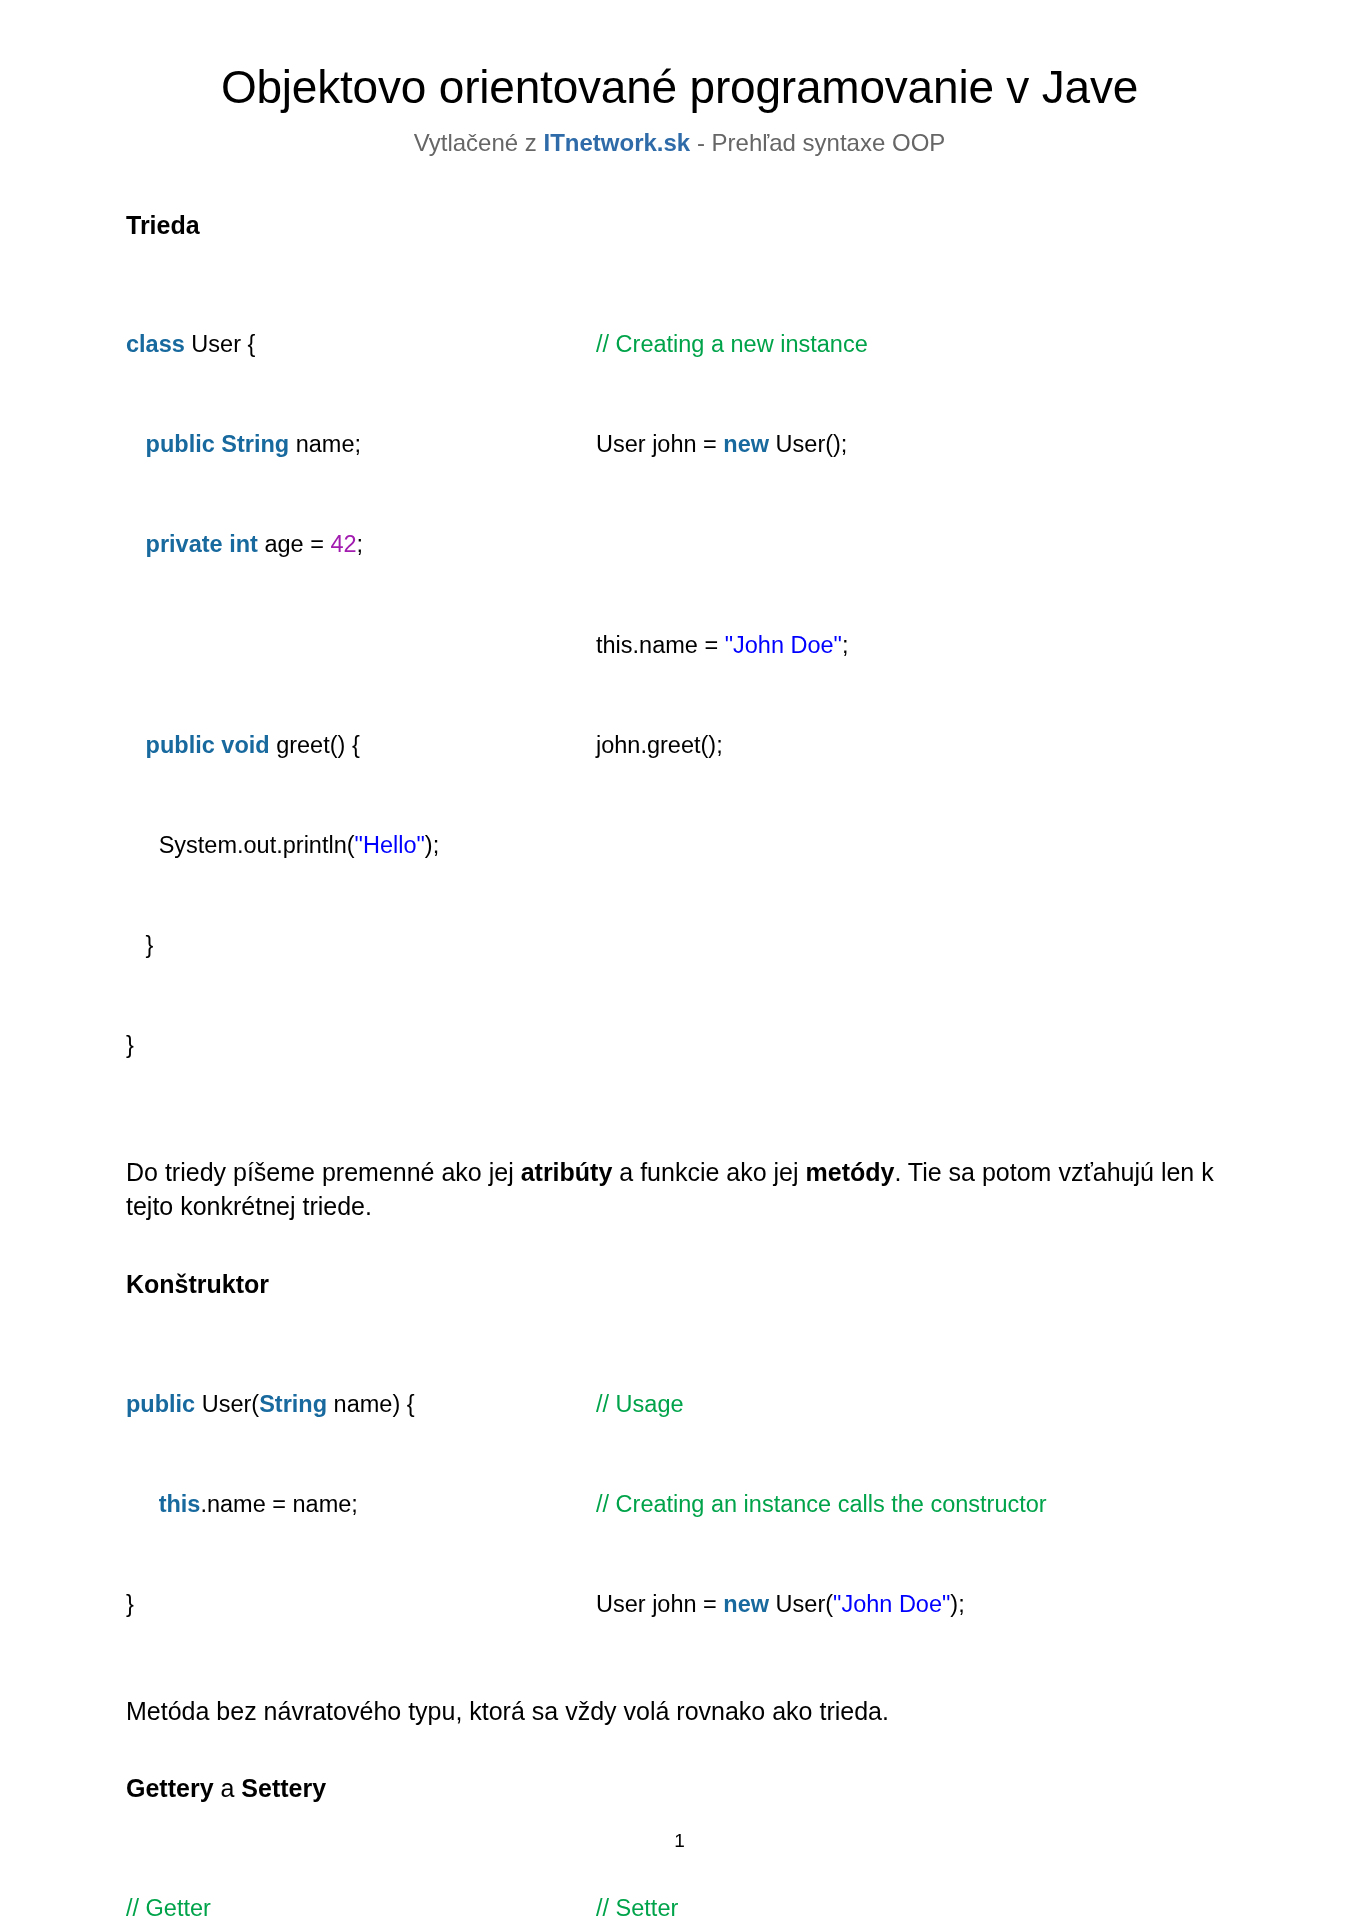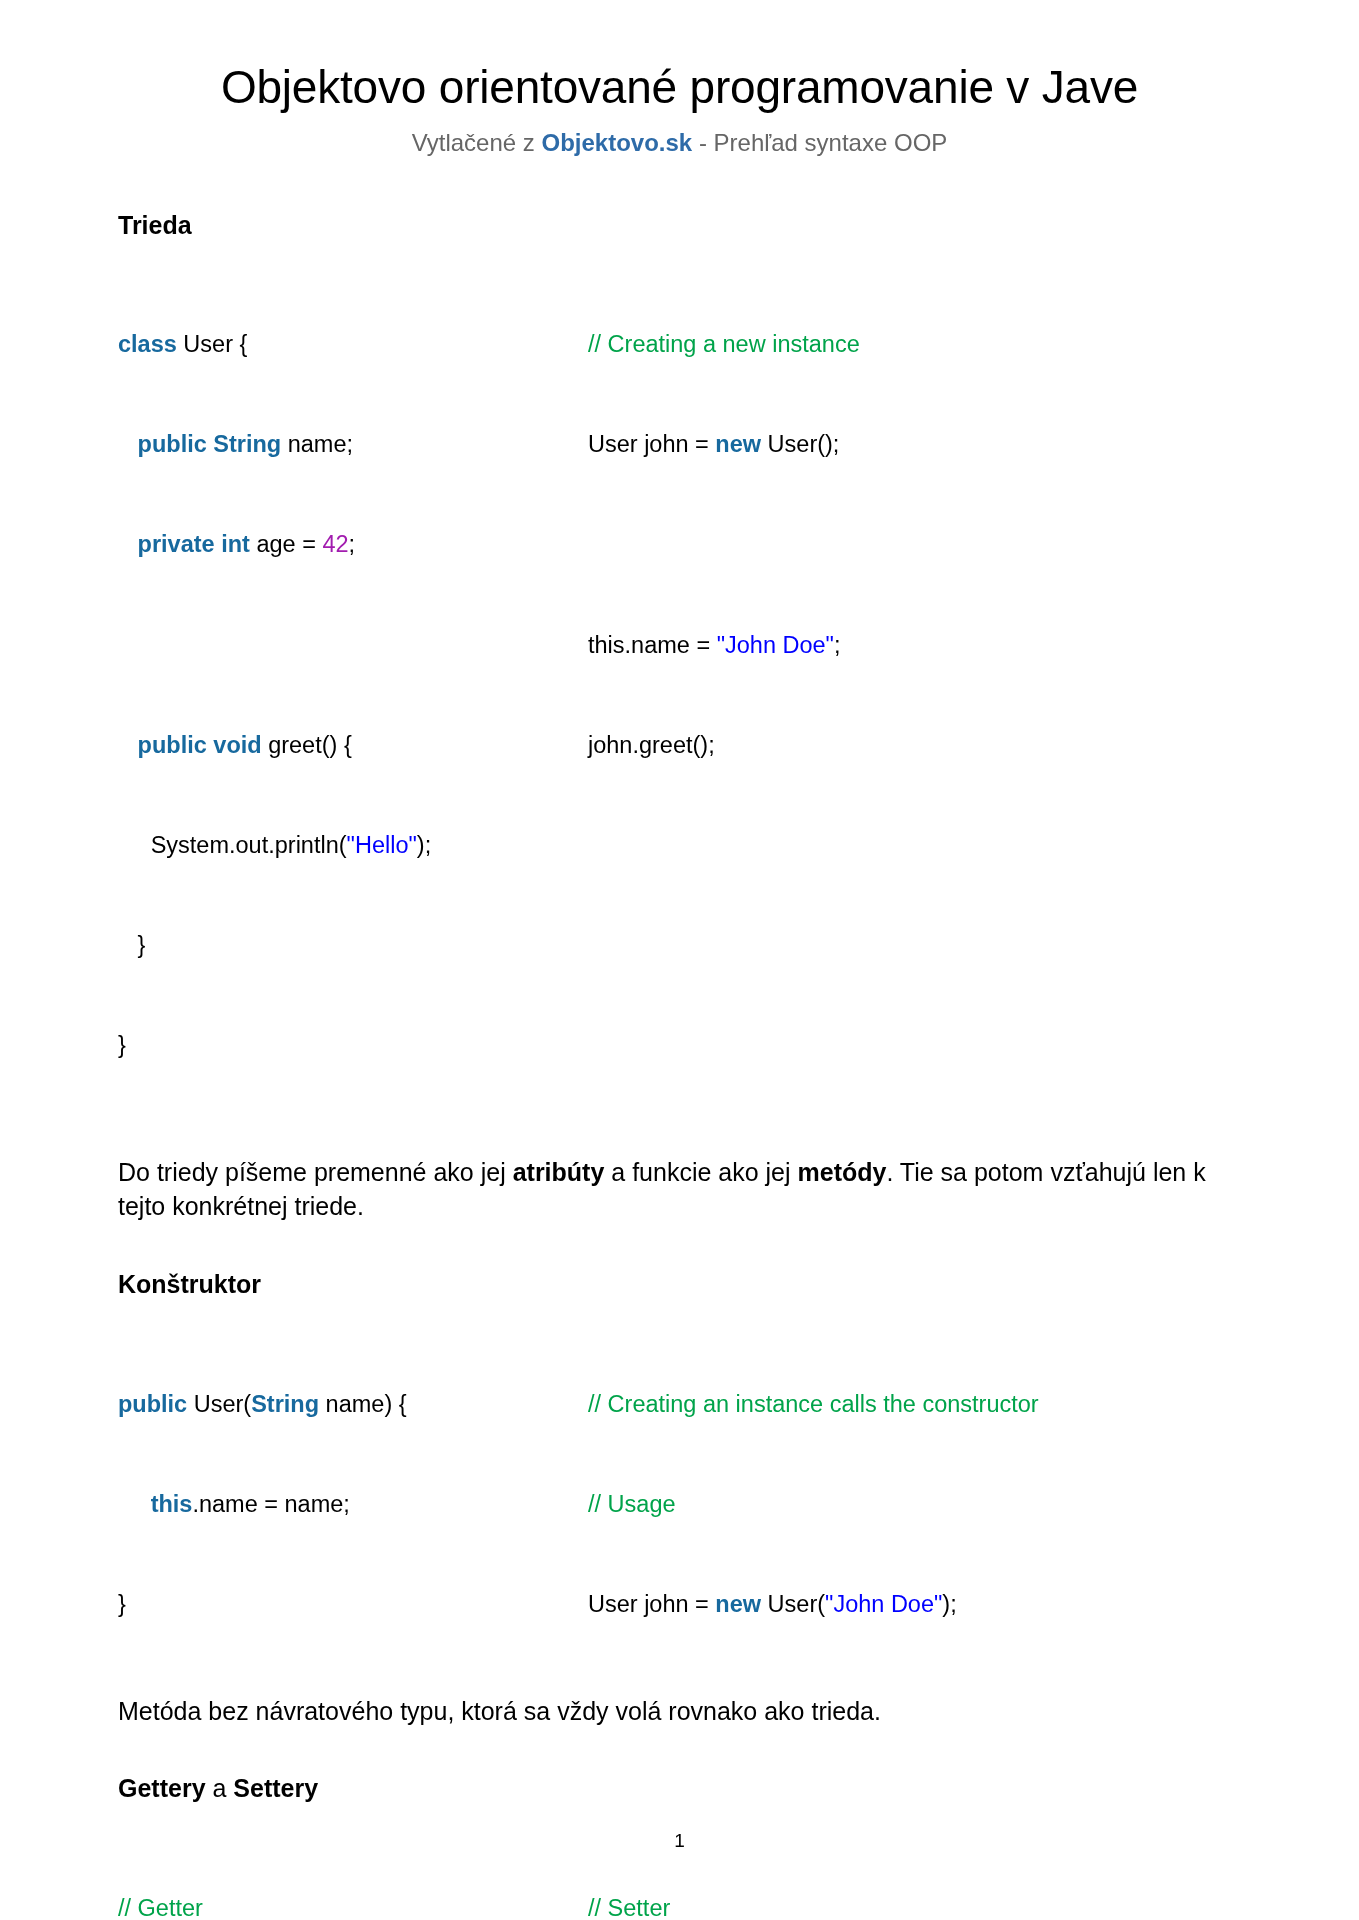--- a/index.html
+++ b/index.html
@@ -49,20 +49,21 @@
   .section-heading {
     font-size: 25px;
     font-weight: bold;
     margin: 0 0 22px 0;
     color: #000;
   }
   .section-heading .light { font-weight: 400; }
 
   .section {
     margin-bottom: 6px;
+    margin-left: 8px;
   }
 
   
   .code-grid {
     display: flex;
     flex-direction: row;
     align-items: flex-start;
     font-size: 23.5px;
     line-height: 1.42;
     white-space: pre;
@@ -104,21 +105,21 @@
     color: #000;
   }
 </style>
 </head>
 <body>
 
 <div class="page">
 
   <h1 class="doc-title">Objektovo orientované programovanie v Jave</h1>
 
-  <div class="doc-subtitle"><span>Vytlačené z </span><span class="brand">Objektovo.sk</span><span> - Prehľad syntaxe OOP</span></div>
+  <div class="doc-subtitle"><span>Vytlačené z </span><span class="brand">ITnetwork.sk</span><span> - Prehľad syntaxe OOP</span></div>
 
   <div class="section">
     <div class="section-heading">Trieda</div>
 
     <div class="code-grid">
       <div class="code-col-left">
         <div class="code-line"><span class="kw">class</span><span class="pln"> User {</span></div>
         <div class="code-line">   <span class="kw">public String</span><span class="pln"> name;</span></div>
         <div class="code-line">   <span class="kw">private int</span><span class="pln"> age = </span><span class="num">42</span><span class="pln">;</span></div>
         <div class="code-line blank-line"></div>
@@ -146,22 +147,22 @@
     <div class="section-heading">Konštruktor</div>
 
     <div class="code-grid">
       <div class="code-col-left">
         <div class="code-line"><span class="kw">public</span><span class="pln"> User(</span><span class="kw">String</span><span class="pln"> name) {</span></div>
         <div class="code-line">     <span class="kw">this</span><span class="pln">.name = name;</span></div>
         <div class="code-line"><span class="pln">}</span></div>
       </div>
 
       <div class="code-col-right">
+        <div class="code-line"><span class="cmt">// Usage</span></div>
         <div class="code-line"><span class="cmt">// Creating an instance calls the constructor</span></div>
-        <div class="code-line"><span class="cmt">// Usage</span></div>
         <div class="code-line"><span class="pln">User john = </span><span class="kw">new</span><span class="pln"> User(</span><span class="str">"John Doe"</span><span class="pln">);</span></div>
       </div>
     </div>
 
     <p class="para tight-para">Metóda bez návratového typu, ktorá sa vždy volá rovnako ako trieda.</p>
   </div>
 
   <div class="gap-lg"></div>
 
   <div class="section">

